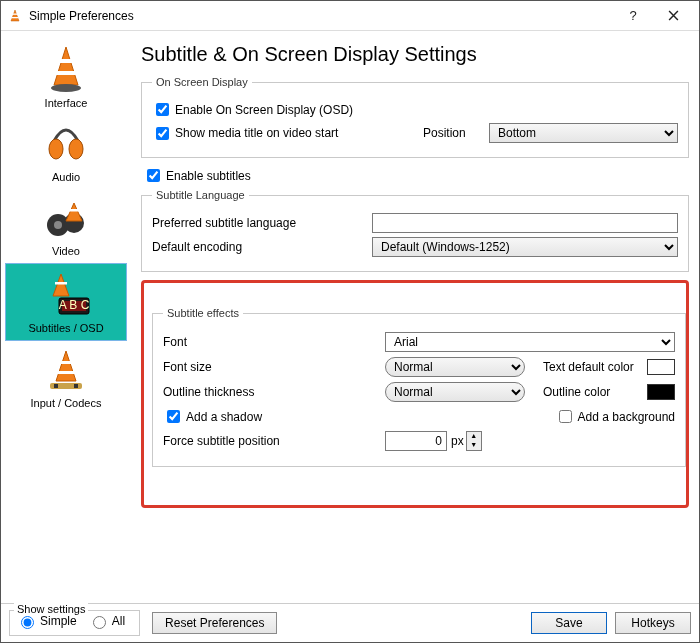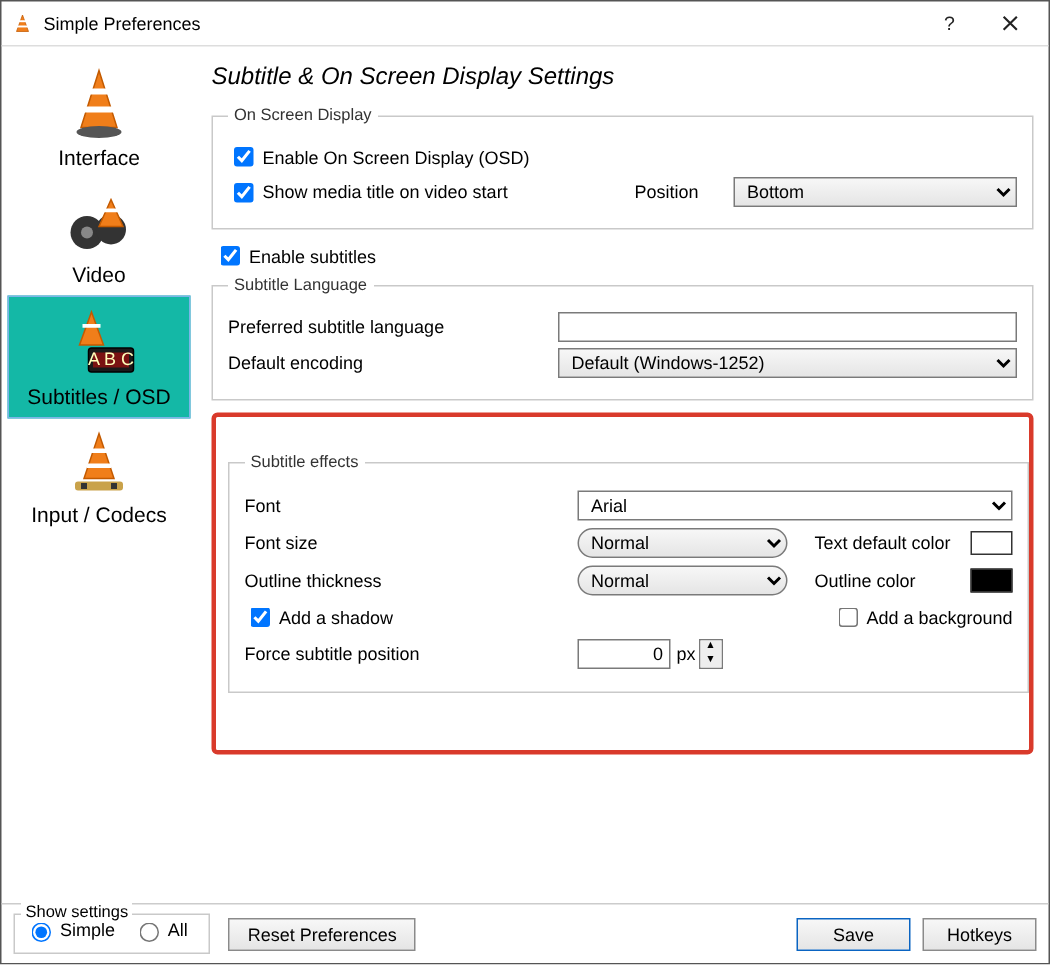--- a/index.html
+++ b/index.html
@@ -6,23 +6,23 @@
   body { margin: 0; background: #fff; color: #000; }
   .window { width: 700px; height: 643px; border: 1px solid #555; display: flex; flex-direction: column; position: relative; }
   .titlebar { height: 30px; display: flex; align-items: center; padding: 0 6px; border-bottom: 1px solid #ddd; }
   .tb-icon { width: 16px; height: 16px; margin-right: 6px; display: flex; align-items: center; justify-content: center; }
   .tb-title { flex: 1; font-size: 12px; }
   .tb-btn { width: 40px; height: 28px; display: flex; align-items: center; justify-content: center; font-size: 13px; color: #222; }
   .body { flex: 1; display: flex; overflow: hidden; }
   .sidebar { width: 130px; display: flex; flex-direction: column; align-items: stretch; padding-top: 6px; }
   .side-item { display: flex; flex-direction: column; align-items: center; padding: 8px 0 6px; margin: 0 4px; cursor: default; }
   .side-item.selected { background: #14b8a6; border: 1px solid #7ab5e8; align-items: center; }
-  .side-item .lbl { margin-top: 4px; font-size: 14px; }
+  .side-item .lbl { margin-top: 4px; font-size: 11px; }
   .main { flex: 1; padding: 8px 10px 4px 10px; overflow: hidden; position: relative; }
-  .page-title { font-size: 16px; margin: 4px 0 10px; font-style: italic; }
+  .page-title { font-size: 20px; margin: 4px 0 10px; }
   fieldset { border: 1px solid #c9c9c9; margin: 0 0 8px 0; padding: 8px 10px 10px; }
   legend { font-size: 11px; padding: 0 4px; color: #333; }
   .row { display: flex; align-items: center; margin: 4px 0; }
   .chk { margin-right: 6px; }
   .lbl-inline { margin-right: 6px; }
   .field-label { width: 220px; }
   .field-label.short { width: 60px; text-align: left; margin-right: 6px; }
   select, input[type=text] { border: 1px solid #7a7a7a; height: 20px; background: #fff; padding: 0 4px; font-size: 12px; }
   select { background: linear-gradient(#f7f7f7,#e5e5e5); }
   .wide { flex: 1; }
@@ -75,20 +75,28 @@
         <svg width="44" height="48" viewBox="0 0 44 48">
             <polygon points="22,2 34,40 10,40" fill="#f07e1a" stroke="#c35a00"></polygon>
             <rect x="15" y="14" width="14" height="4" fill="#fff"></rect>
             <rect x="12" y="26" width="20" height="4" fill="#fff"></rect>
             <ellipse cx="22" cy="43" rx="15" ry="4" fill="#555"></ellipse>
           </svg>
         <span class="lbl">Interface</span>
       </div>
       <div class="side-item">
         <svg width="44" height="44" viewBox="0 0 44 44">
+            <path d="M10 18 Q22 -4 34 18" stroke="#444" stroke-width="3" fill="none"></path>
+            <ellipse cx="12" cy="26" rx="7" ry="10" fill="#f07e1a" stroke="#a04a00"></ellipse>
+            <ellipse cx="32" cy="26" rx="7" ry="10" fill="#f07e1a" stroke="#a04a00"></ellipse>
+          </svg>
+        <span class="lbl">Audio</span>
+      </div>
+      <div class="side-item">
+        <svg width="44" height="44" viewBox="0 0 44 44">
             <circle cx="14" cy="28" r="11" fill="#333"></circle>
             <circle cx="14" cy="28" r="4" fill="#888"></circle>
             <circle cx="30" cy="26" r="10" fill="#333"></circle>
             <polygon points="30,6 38,24 22,24" fill="#f07e1a" stroke="#c35a00"></polygon>
             <rect x="25" y="12" width="10" height="2.5" fill="#fff"></rect>
           </svg>
         <span class="lbl">Video</span>
       </div>
       <div class="side-item selected">
         <svg width="50" height="46" viewBox="0 0 50 46">

